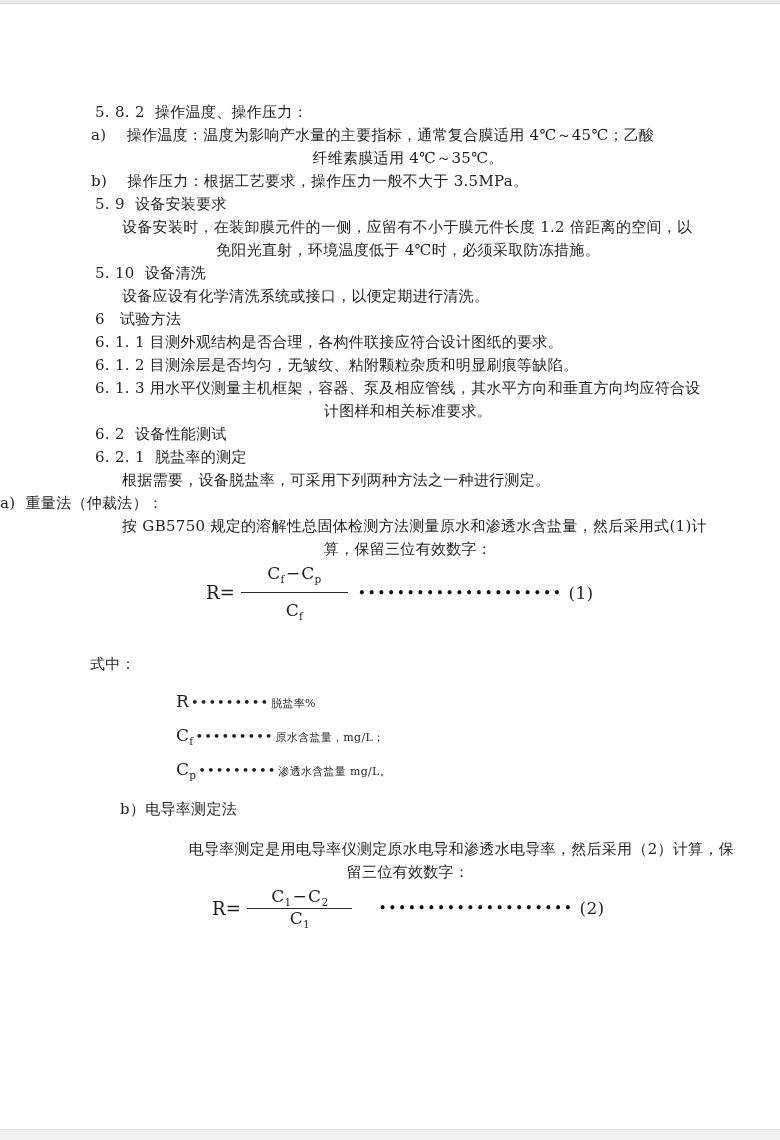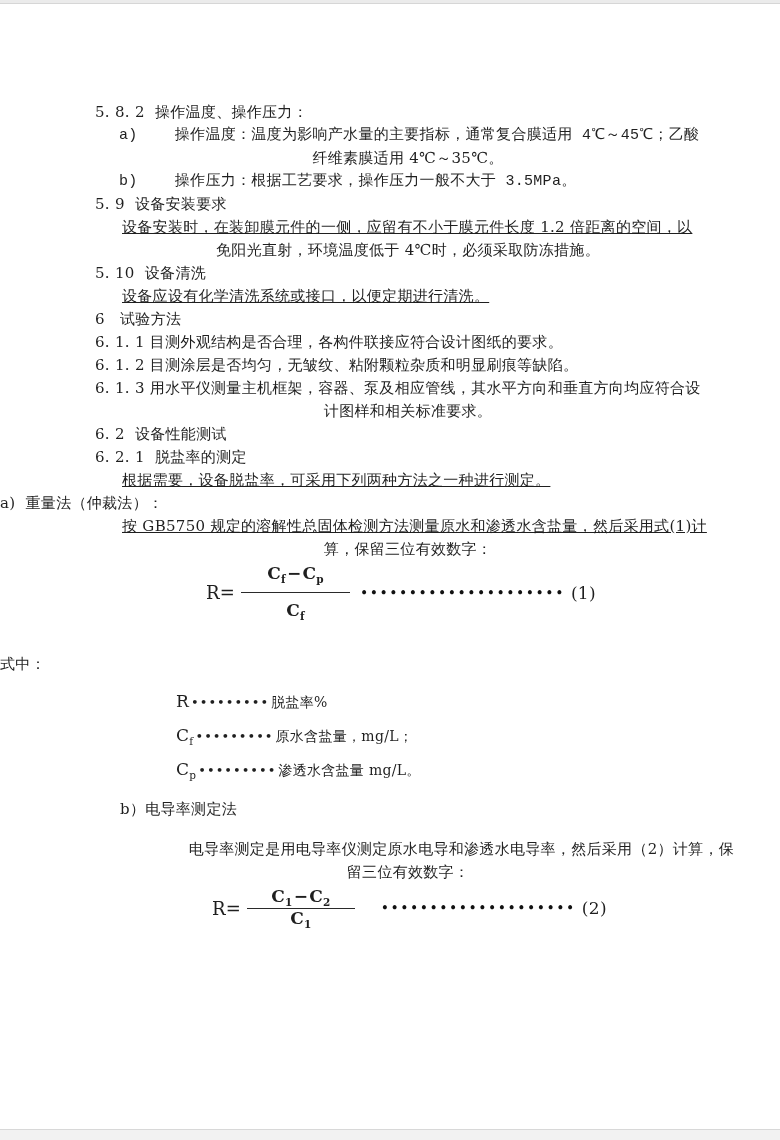--- a/index.html
+++ b/index.html
@@ -9,47 +9,47 @@
     color:#1f1f1f;font-size:15px;letter-spacing:0.3px;
     position:relative;
   }
   .edge-top{position:absolute;top:0;left:0;width:780px;height:3px;background:#ebebeb;border-bottom:1px solid #d6d6d6;}
   .edge-bottom{position:absolute;top:1129px;left:0;width:780px;height:11px;background:#f2f2f2;border-top:1px solid #d8d8d8;}
   .content{position:absolute;top:101px;left:0;width:734px;}
   .ln{line-height:23px;height:23px;white-space:pre;}
   
   .h  {padding-left:95px;}   
   .c  {padding-left:82px;text-align:center;}   
-  .p  {padding-left:122px;text-decoration:underline;}  
-  .ab {padding-left:119px;font-family:Liberation Mono, monospace;}  
+  .p  {padding-left:122px;}  
+  .ab {padding-left:91px;}  
   .a2 {}  
   .b2 {padding-left:120px;}  
-  .sz {}   
+  .sz {padding-left:90px;}   
 
   .formula{display:flex;align-items:center;}
   .f1{margin:2px 0 30px 206px;}
   .f2{margin:2px 0 0 212px;}
   .lhs{font-size:18px;margin-right:6px;}
-  .frac{display:inline-flex;flex-direction:column;align-items:center;font-size:17px;font-weight:bold;}
+  .frac{display:inline-flex;flex-direction:column;align-items:center;font-size:17px;}
   .frac sub{font-size:10.5px;}
   .f1 .num{display:block;padding:0 26px 7px;border-bottom:1.5px solid #2a2a2a;}
   .f1 .den{display:block;padding-top:7px;}
   .f2 .num{display:block;padding:0 24px 0;border-bottom:1.5px solid #2a2a2a;}
   .f2 .den{display:block;margin-top:-1px;}
   .minus{padding:0 1px;}
   .fdots{font-size:14px;letter-spacing:1.5px;margin-left:10px;color:#111;}
   .f2 .fdots{margin-left:26px;}
   .flabel{font-size:17px;margin-left:6px;}
 
   .defs{margin-top:8px;}
   .def{line-height:34px;height:34px;padding-left:176px;white-space:pre;}
   .dsym{font-size:17px;}
   .dsub{font-size:10.5px;}
   .ddots{font-size:13px;letter-spacing:1px;padding:0 2px;}
-  .dtext{font-size:14px;}
+  .dtext{font-size:11px;}
   .gap-b{margin-top:12px;}
   .gap-p{margin-top:17px;text-align:right;}
 </style>
 </head>
 <body>
 
 <div class="page">
   <div class="edge-top"></div>
 
   <div class="content">

